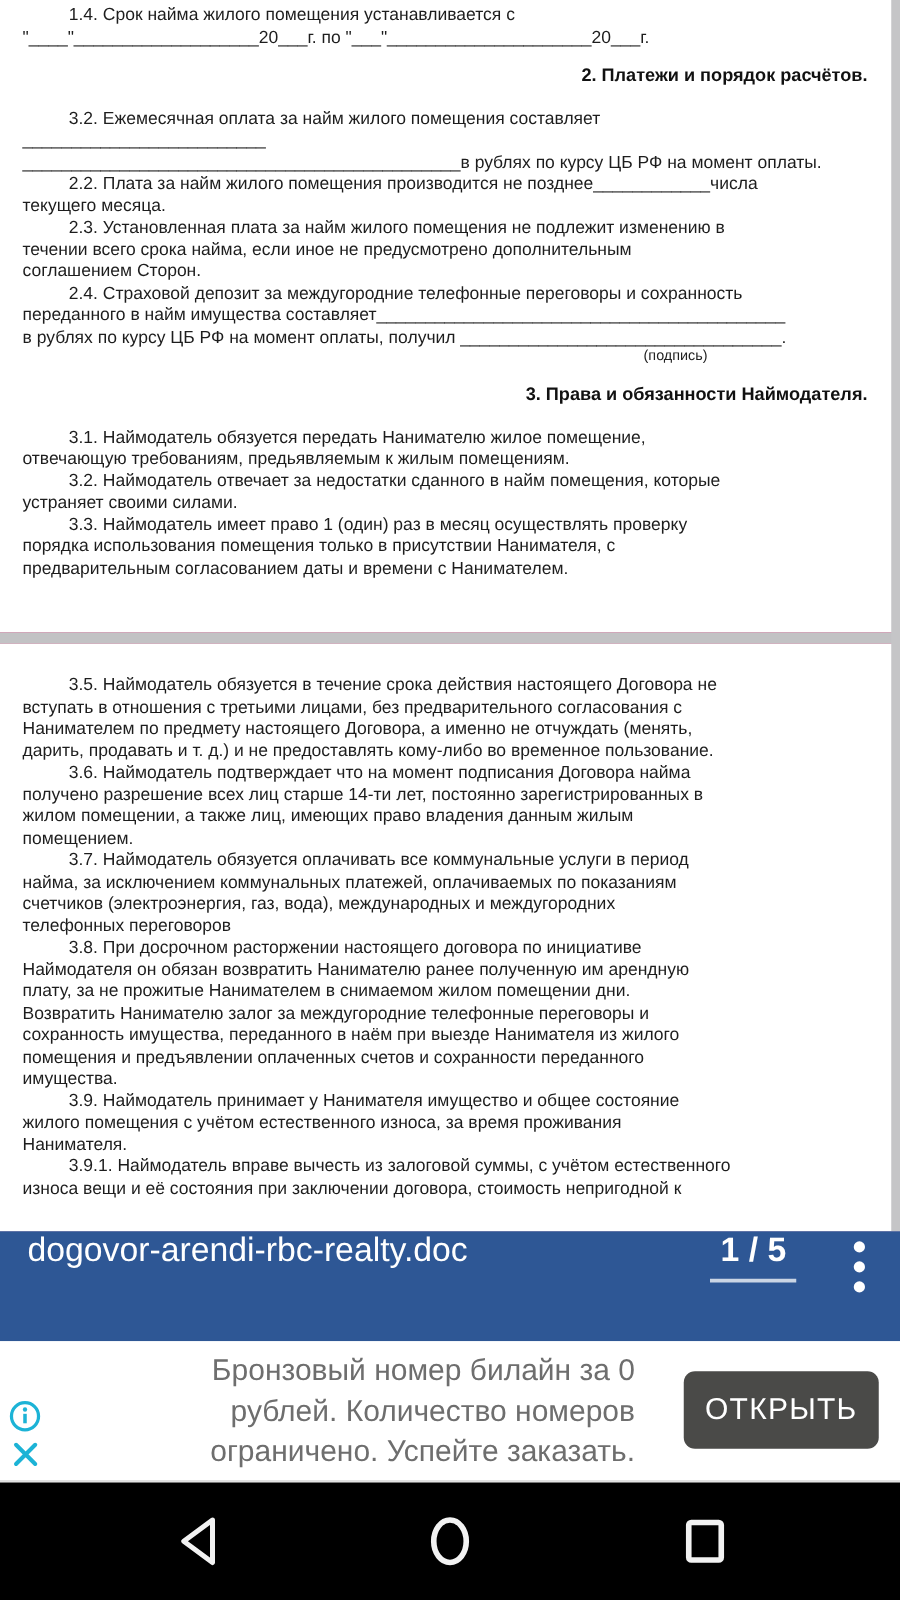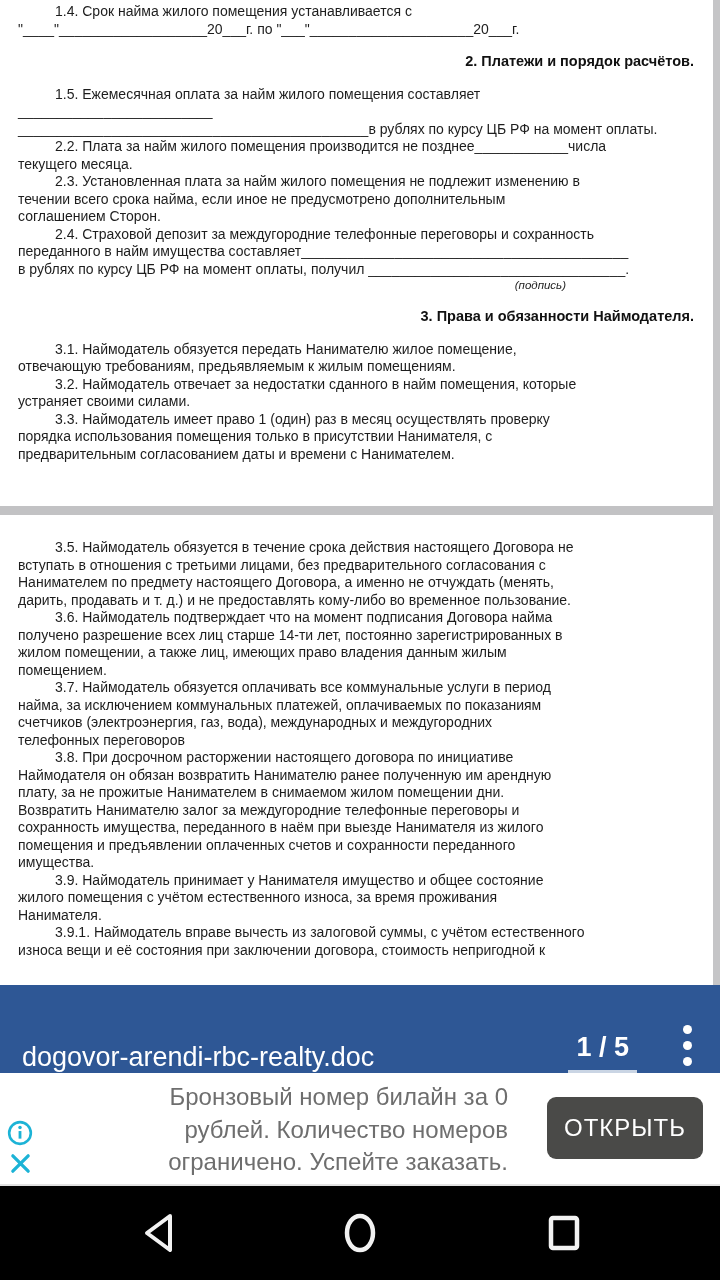--- a/index.html
+++ b/index.html
@@ -36,28 +36,28 @@
   .doc-p {
     margin: 0; font-size: 14px; line-height: 17.5px; color: #1d1d1d;
     text-indent: 37px; white-space: pre-line;
   }
   .doc-h {
     margin: 15px 0; font-size: 14.5px; line-height: 17.5px; color: #111;
     font-weight: bold; text-align: right; text-indent: 0; white-space: pre-line;
   }
   .doc-sign {
     margin: 0; font-size: 11.5px; line-height: 15px; color: #222;
-    text-align: right; padding-right: 128px; font-style: italic;
+    text-align: right; padding-right: 128px;
   }
 
   
   .toolbar {
     position: absolute; top: 985px; left: 0; width: 720px; height: 88px;
     background: var(--toolbar-blue);
-    display: flex; align-items: flex-end; padding: 0 22px;
+    display: flex; align-items: flex-start; padding: 0 22px;
   }
   .filename {
     color: #ffffff; font-size: 27px; font-weight: 400;
     white-space: nowrap; overflow: hidden;
   }
   .page-indicator {
     margin-left: auto; margin-right: 40px;
     color: #ffffff; font-size: 27px; font-weight: bold;
     padding: 0 8px 7px 8px; border-bottom: 3px solid rgba(255,255,255,0.75);
     cursor: pointer;
@@ -97,21 +97,21 @@
 </head>
 <body>
 
 <div class="screen">
 
   <div class="doc-viewport">
     <div class="page page-1">
       <p class="doc-p">1.4. Срок найма жилого помещения устанавливается с
 "____"___________________20___г. по "___"_____________________20___г.</p>
       <p class="doc-h">2. Платежи и порядок расчётов.</p>
-      <p class="doc-p">1.5. Ежемесячная оплата за найм жилого помещения составляет
+      <p class="doc-p">3.2. Ежемесячная оплата за найм жилого помещения составляет
 _________________________
 _____________________________________________в рублях по курсу ЦБ РФ на момент оплаты.</p>
       <p class="doc-p">2.2. Плата за найм жилого помещения производится не позднее____________числа
 текущего месяца.</p>
       <p class="doc-p">2.3. Установленная плата за найм жилого помещения не подлежит изменению в
 течении всего срока найма, если иное не предусмотрено дополнительным
 соглашением Сторон.</p>
       <p class="doc-p">2.4. Страховой депозит за междугородние телефонные переговоры и сохранность
 переданного в найм имущества составляет__________________________________________
 в рублях по курсу ЦБ РФ на момент оплаты, получил _________________________________.</p>

